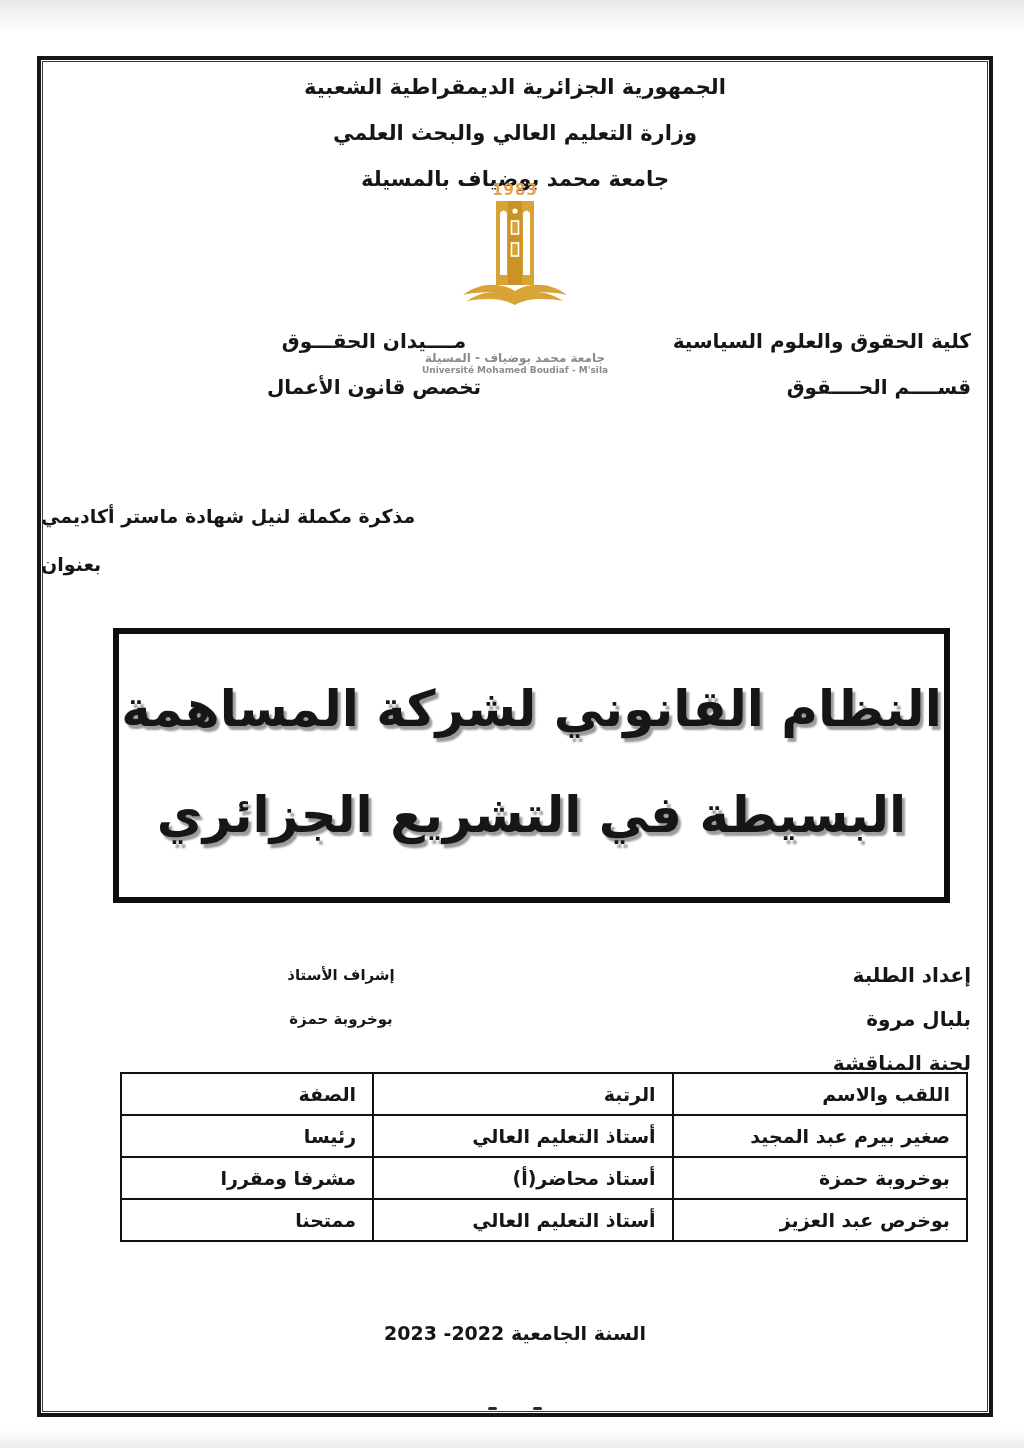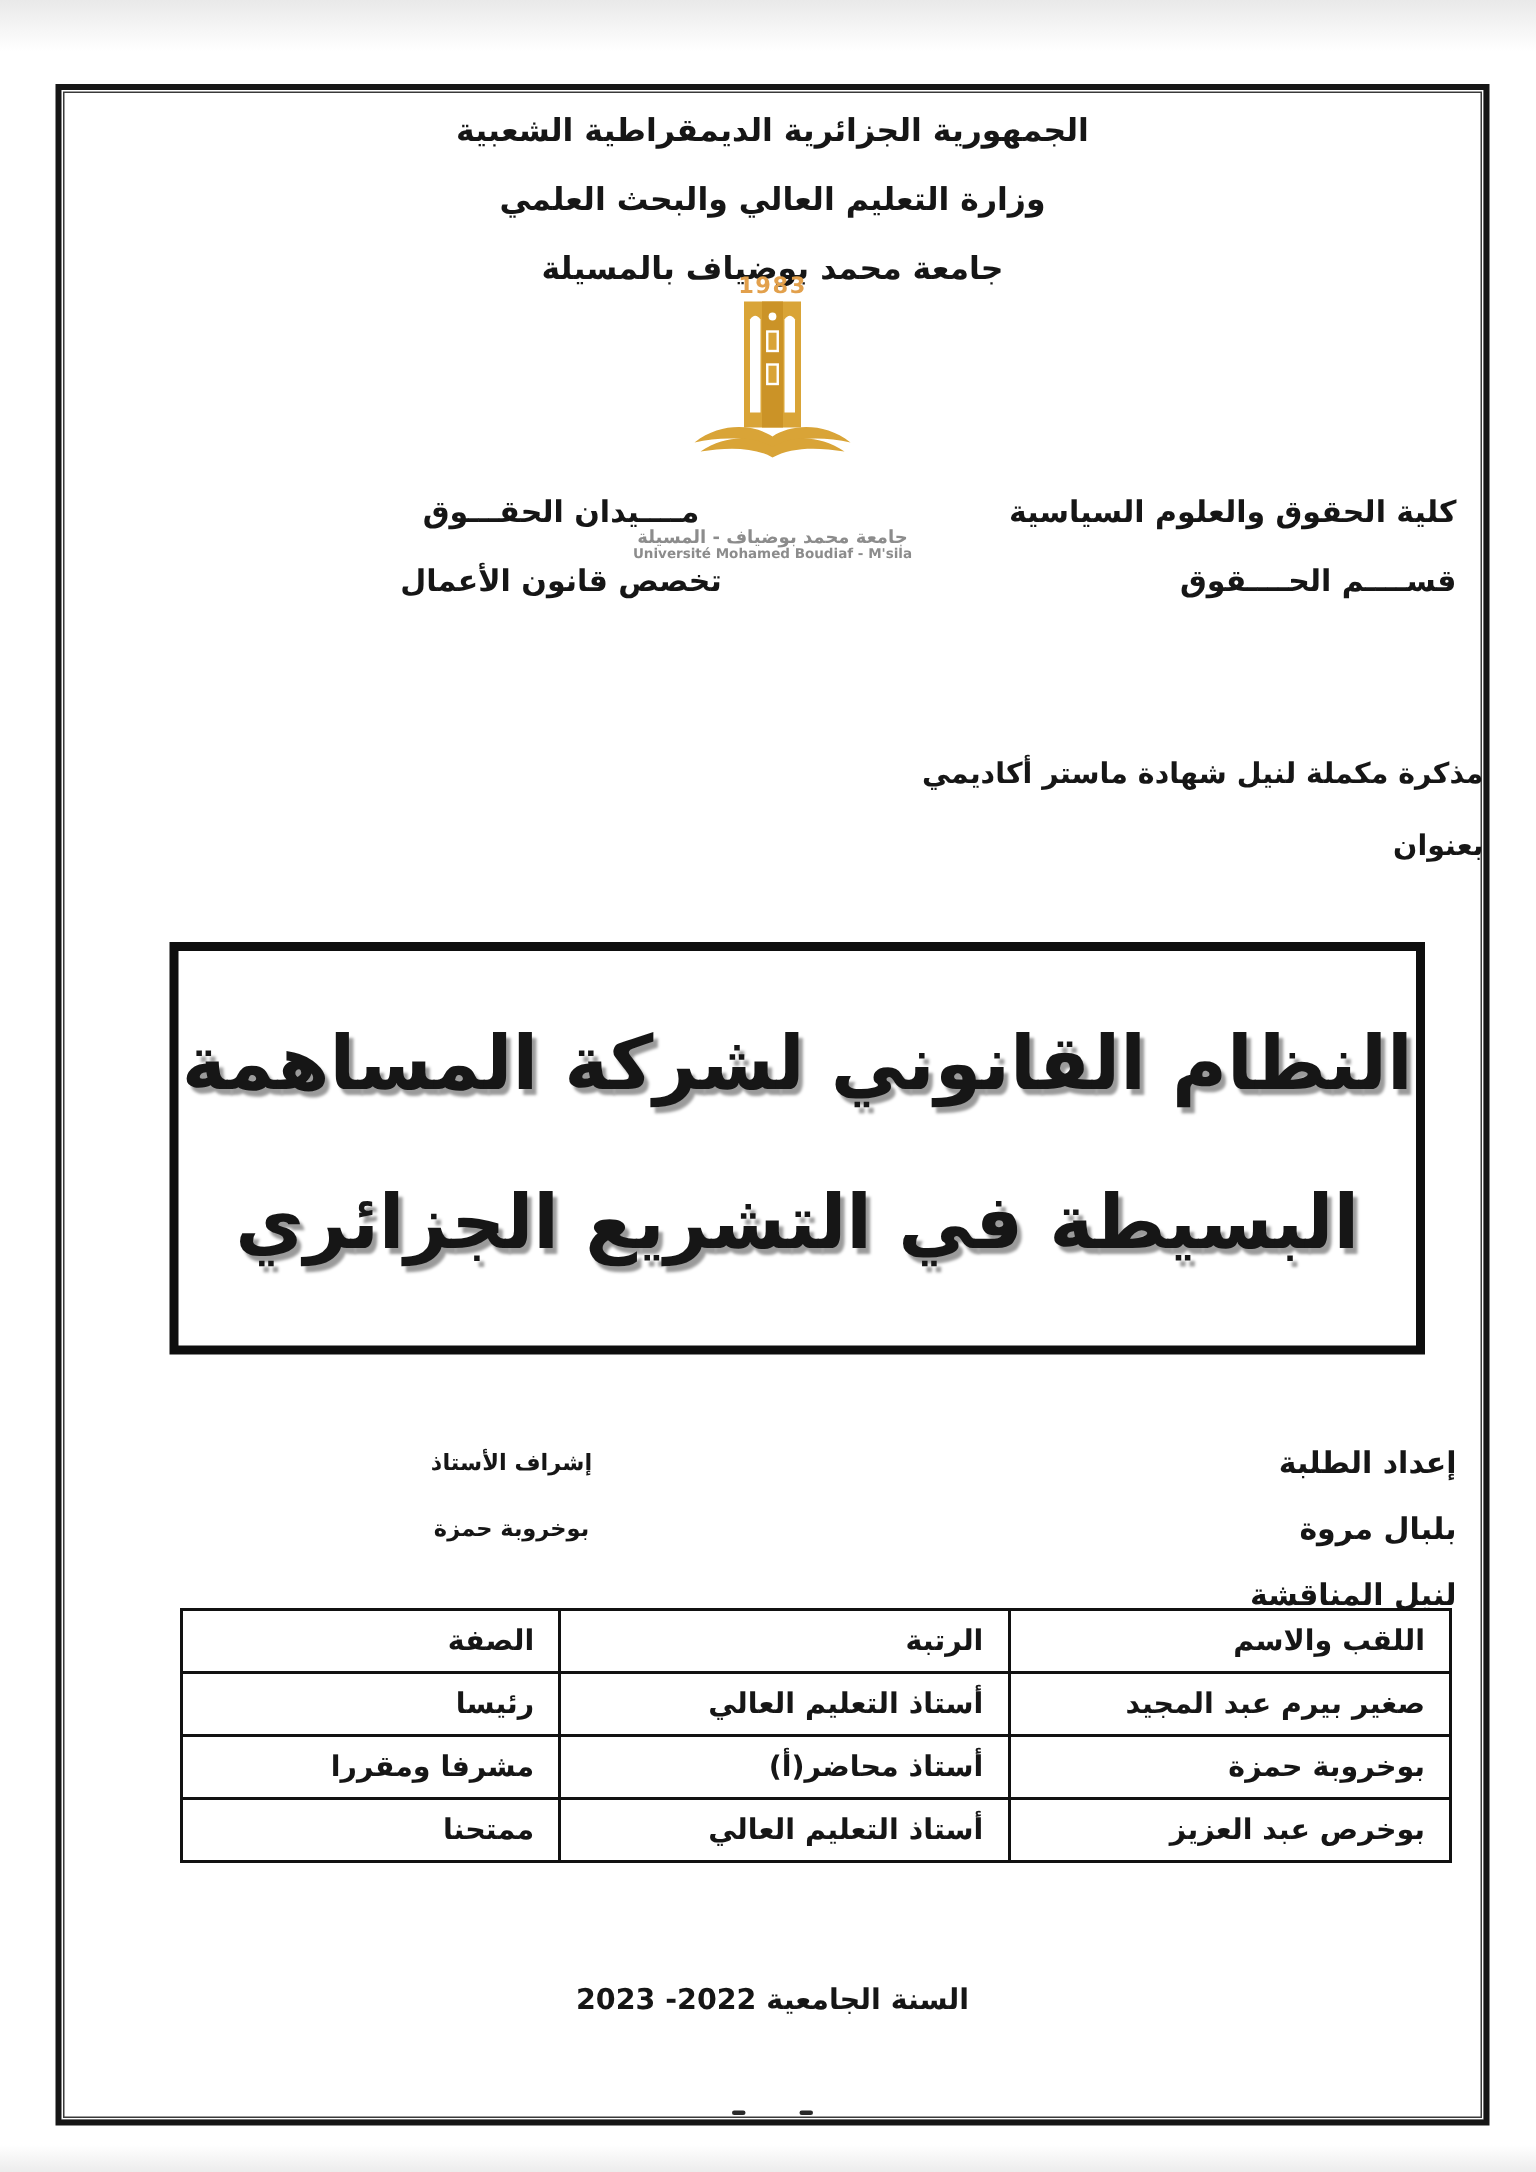--- a/index.html
+++ b/index.html
@@ -50,21 +50,21 @@
     top: 258px; left: auto; right: 18px;
     text-align: right; font-size: 20px; font-weight: bold; line-height: 46px;
   }
   .affil-left {
     top: 258px; left: 0; width: 620px;
     text-align: center; font-size: 20px; font-weight: bold; line-height: 46px; margin-left: 23px;
   }
 
   .note-block {
     top: 432px; right: 0; width: 100%;
-    text-align: right; font-size: 19px; font-weight: bold; line-height: 48px;
+    text-align: left; font-size: 19px; font-weight: bold; line-height: 48px;
   }
 
   .title-box {
     top: 568px; left: 72px; width: 837px; height: 275px;
     border: 6px solid #0e0e0e;
     text-align: center;
     padding-top: 22px;
     font-size: 50px; font-weight: bold; line-height: 106px;
     text-shadow: 3px 4px 2px #9b9b9b;
     letter-spacing: 1px;
@@ -156,21 +156,21 @@
   </div>
 
   <div class="abs title-box">
     <div>النظام القانوني لشركة المساهمة</div>
     <div>البسيطة في التشريع الجزائري</div>
   </div>
 
   <div class="abs prep-right">
     <div>إعداد الطلبة</div>
     <div>بلبال مروة</div>
-    <div>لنيل المناقشة</div>
+    <div>لجنة المناقشة</div>
   </div>
 
   <div class="abs prep-left">
     <div>إشراف الأستاذ</div>
     <div>بوخروبة حمزة</div>
   </div>
 
   <table class="committee">
     <colgroup>
       <col style="width:34.8%">

